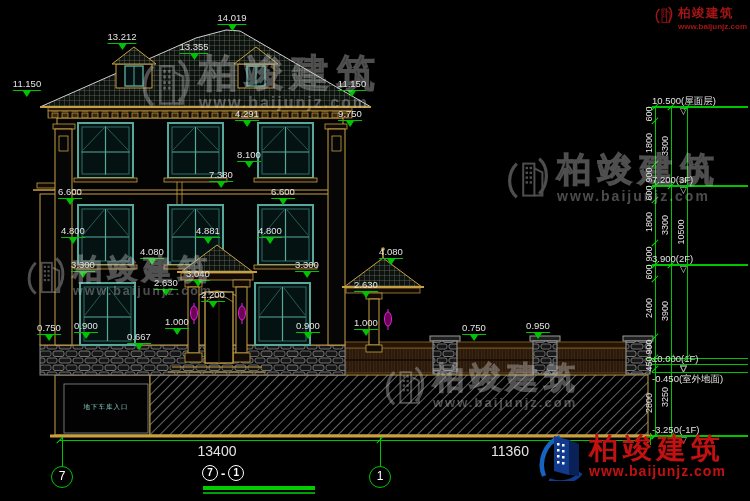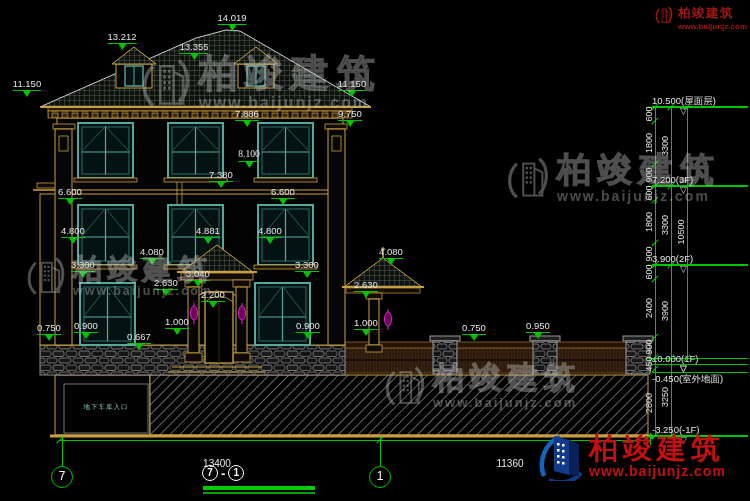--- a/index.html
+++ b/index.html
@@ -18,21 +18,21 @@
   .lvl .tri{color:#dedede;font-size:9px;line-height:8px;margin-left:28px}
   
   .vdim{position:absolute;color:#e4e4e4;font-size:9px;white-space:nowrap;
         transform:translate(-50%,-50%) rotate(-90deg);z-index:6}
   .gline{position:absolute;background:#00c400;z-index:5}
   .slash{position:absolute;width:9px;height:1.2px;background:#00e400;
          transform:translate(-50%,-50%) rotate(-45deg);z-index:6}
   .bubble{position:absolute;width:22px;height:22px;border:1.4px solid #00c400;border-radius:50%;
           color:#fff;font-size:12px;line-height:19px;text-align:center;z-index:7}
   .bub7{left:51px;top:466px}.bub1{left:369px;top:466px}
-  .botdim{position:absolute;top:458px;color:#e4e4e4;font-size:10px;transform:translateX(-50%);z-index:6}
+  .botdim{position:absolute;top:443px;color:#e4e4e4;font-size:14px;transform:translateX(-50%);z-index:6}
   .bd1{left:217px}.bd2{left:510px}
   .garage-label{position:absolute;left:64px;top:403px;width:84px;text-align:center;
                 color:#8fd8cc;font-size:6.5px;letter-spacing:1px;z-index:6}
   
   .title-row{position:absolute;left:202px;top:465px;display:flex;align-items:center;gap:3px;
              color:#fff;z-index:7}
   .tcirc{width:16px;height:16px;border:1.6px solid #fff;border-radius:50%;font-size:10px;
          line-height:13px;text-align:center;font-weight:bold}
   .tdash{font-size:13px;font-weight:bold}
   .ttext{font-size:17px;font-weight:bold;letter-spacing:1px}
@@ -297,23 +297,23 @@
         <line x1="388" y1="326" x2="388" y2="330"></line>
     </g>
   </svg>
 
   <div id="overlay">
       <div class="dim" style="left: 232px; top: 12px;"><span>14.019</span><div class="ln"></div><div class="tri"></div></div>
       <div class="dim" style="left: 194px; top: 25px; margin-top: 16px;"><span>13.355</span><div class="ln"></div><div class="tri"></div></div>
       <div class="dim" style="left: 122px; top: 31px;"><span>13.212</span><div class="ln"></div><div class="tri"></div></div>
       <div class="dim" style="left: 27px; top: 78px;"><span>11.150</span><div class="ln"></div><div class="tri"></div></div>
       <div class="dim" style="left: 352px; top: 78px;"><span>11.150</span><div class="ln"></div><div class="tri"></div></div>
-      <div class="dim" style="left: 247px; top: 108px;"><span>7.886</span><div class="ln"></div><div class="tri"></div></div>
+      <div class="dim" style="left: 247px; top: 108px;"><span>4.291</span><div class="ln"></div><div class="tri"></div></div>
       <div class="dim" style="left: 350px; top: 108px;"><span>9.750</span><div class="ln"></div><div class="tri"></div></div>
-      <div class="dim" style="left: 249px; top: 149px; font-family: Liberation Serif, serif;"><span>8.100</span><div class="ln"></div><div class="tri"></div></div>
+      <div class="dim" style="left: 249px; top: 149px;"><span>8.100</span><div class="ln"></div><div class="tri"></div></div>
       <div class="dim" style="left: 221px; top: 169px;"><span>7.380</span><div class="ln"></div><div class="tri"></div></div>
       <div class="dim" style="left: 70px; top: 186px;"><span>6.600</span><div class="ln"></div><div class="tri"></div></div>
       <div class="dim" style="left: 283px; top: 186px;"><span>6.600</span><div class="ln"></div><div class="tri"></div></div>
       <div class="dim" style="left: 73px; top: 225px;"><span>4.800</span><div class="ln"></div><div class="tri"></div></div>
       <div class="dim" style="left: 208px; top: 225px;"><span>4.881</span><div class="ln"></div><div class="tri"></div></div>
       <div class="dim" style="left: 270px; top: 225px;"><span>4.800</span><div class="ln"></div><div class="tri"></div></div>
       <div class="dim" style="left: 152px; top: 246px;"><span>4.080</span><div class="ln"></div><div class="tri"></div></div>
       <div class="dim" style="left: 391px; top: 246px;"><span>4.080</span><div class="ln"></div><div class="tri"></div></div>
       <div class="dim" style="left: 83px; top: 259px;"><span>3.300</span><div class="ln"></div><div class="tri"></div></div>
       <div class="dim" style="left: 307px; top: 259px;"><span>3.300</span><div class="ln"></div><div class="tri"></div></div>

